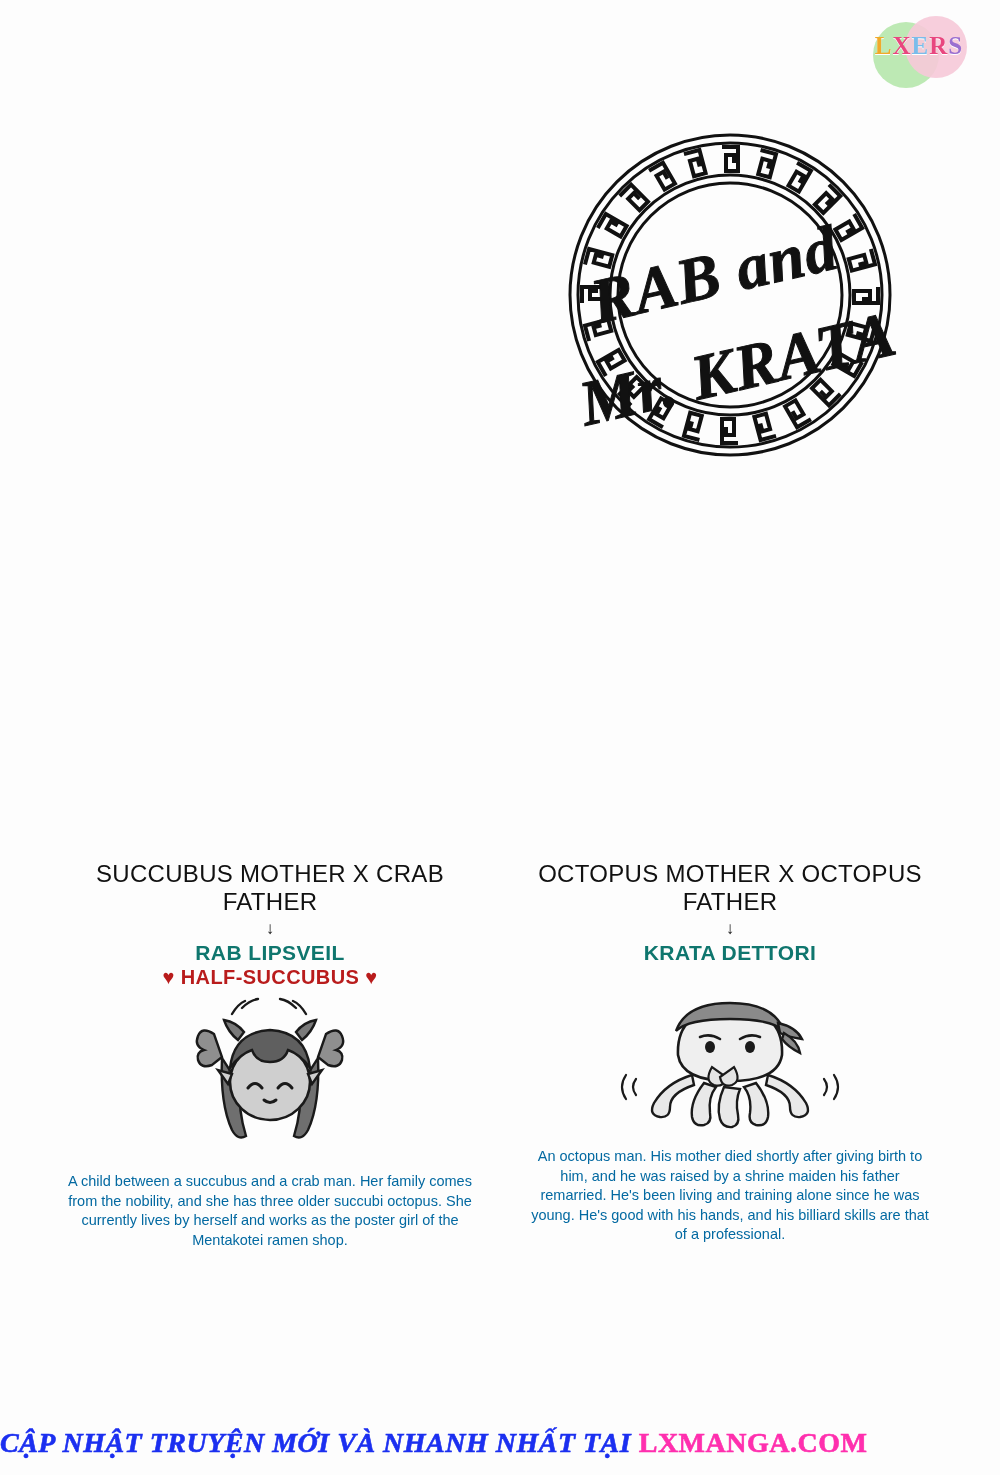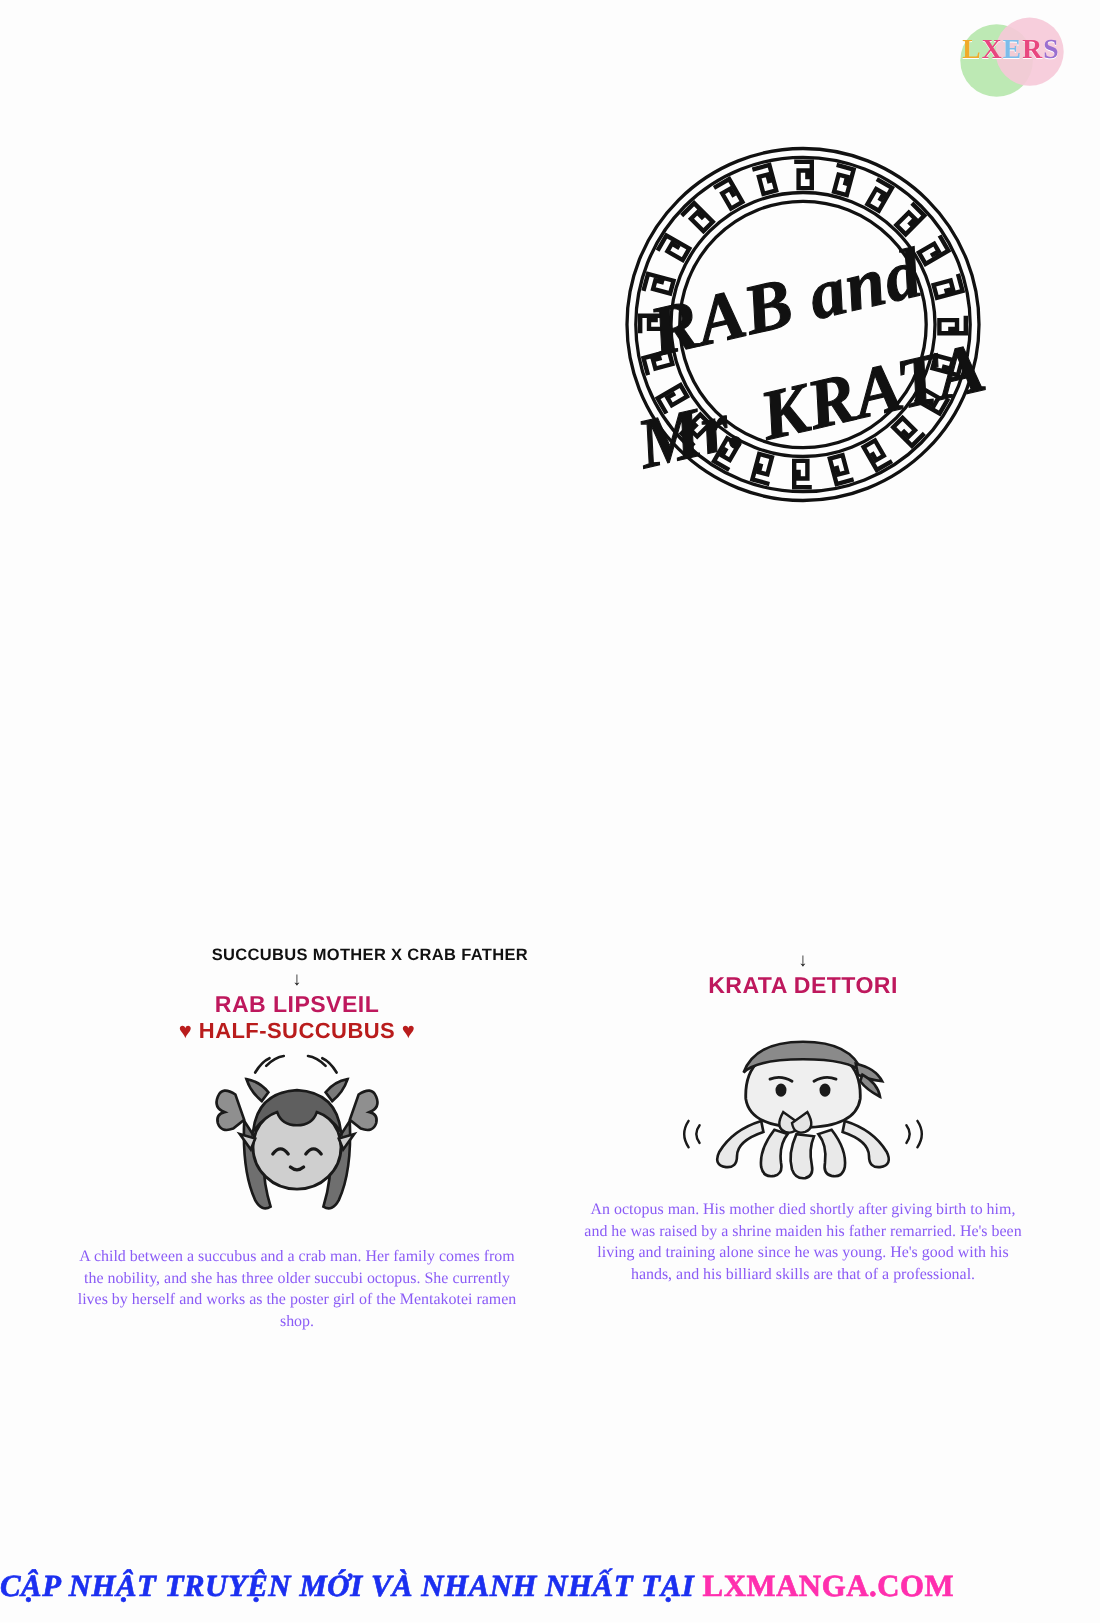--- a/index.html
+++ b/index.html
@@ -121,63 +121,62 @@
     width: 880px;
     display: flex;
     justify-content: space-between;
   }
   .col {
     width: 420px;
     text-align: center;
   }
   .parents {
     font-family: "Liberation Sans Narrow", "Liberation Sans", sans-serif;
-    font-weight: bold;
-    font-size: 15px;
+    font-weight: normal;
+    font-size: 24px;
     letter-spacing: .3px;
     color: #111;
     text-transform: uppercase;
-    text-align: right;
   }
   .arrow {
     font-size: 17px;
     line-height: 20px;
     color: #111;
     margin: 3px 0 1px;
   }
   .name {
     font-family: "Liberation Sans Narrow", "Liberation Sans", sans-serif;
     font-weight: bold;
     font-size: 21px;
     letter-spacing: .4px;
-    color: #be185d;
+    color: #0f766e;
     text-transform: uppercase;
     line-height: 25px;
   }
   .subname {
     font-family: "Liberation Sans Narrow", "Liberation Sans", sans-serif;
     font-weight: bold;
     font-size: 20px;
     letter-spacing: .4px;
     color: #b91c1c;
     text-transform: uppercase;
     line-height: 25px;
   }
   .portrait {
     height: 170px;
     margin-top: 6px;
     display: flex;
     align-items: flex-end;
     justify-content: center;
   }
   .desc {
-    font-family: Liberation Serif, serif;
+    font-family: Liberation Sans, sans-serif;
     font-size: 14.5px;
     line-height: 19.5px;
-    color: #8b5cf6;
+    color: #0369a1;
     margin-top: 6px;
     padding: 0 6px;
   }
 
   
   .footer {
     position: absolute;
     left: 0;
     bottom: 16px;
     width: 846px;
@@ -349,20 +348,21 @@
             <path d="M78,92 q7,-9 14,0"></path>
             <path d="M108,92 q7,-9 14,0"></path>
             <path d="M94,104 q6,5 12,0"></path>
           </g>
         </svg>
       </div>
       <div class="desc">A child between a succubus and a crab man. Her family comes from the nobility, and she has three older succubi octopus. She currently lives by herself and works as the poster girl of the Mentakotei ramen shop.</div>
     </div>
 
     <div class="col">
+      <div class="parents">OCTOPUS MOTHER X OCTOPUS FATHER</div>
       <div class="arrow">↓</div>
       <div class="name">KRATA DETTORI</div>
       <div class="subname"></div>
       <div class="portrait">
         <svg width="260" height="170" viewBox="0 0 260 170">
 
           <g stroke="#1a1a1a" stroke-width="2.2" fill="none" stroke-linecap="round">
             <path d="M36,108 q-6,8 0,16"></path>
             <path d="M26,104 q-8,12 0,24"></path>
             <path d="M224,108 q6,8 0,16"></path>

